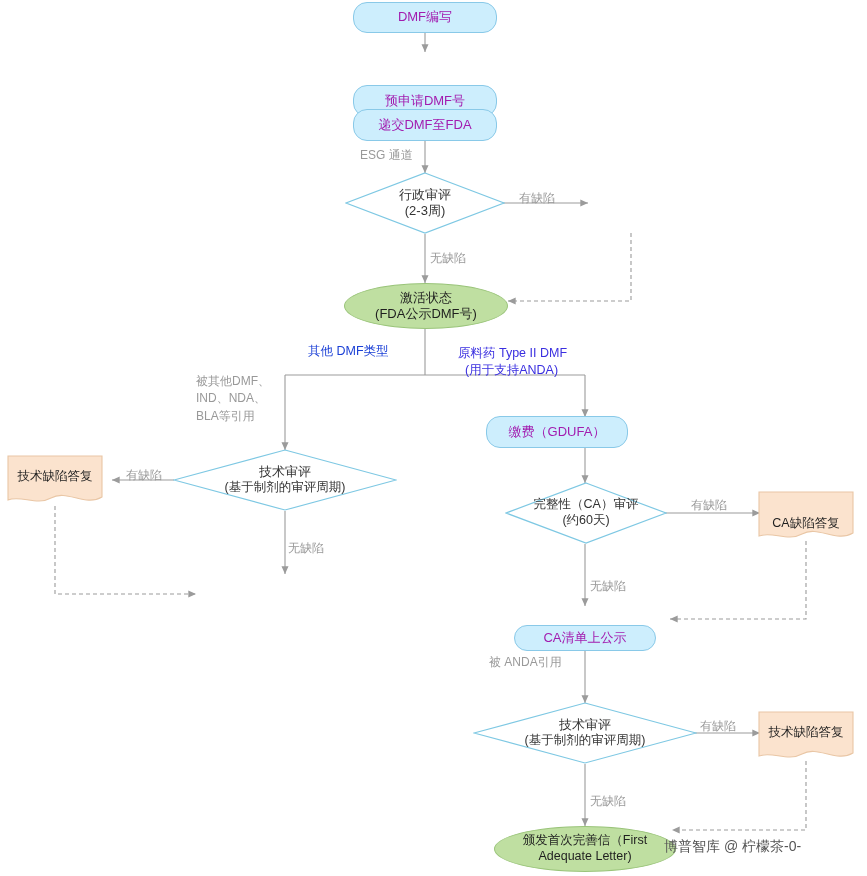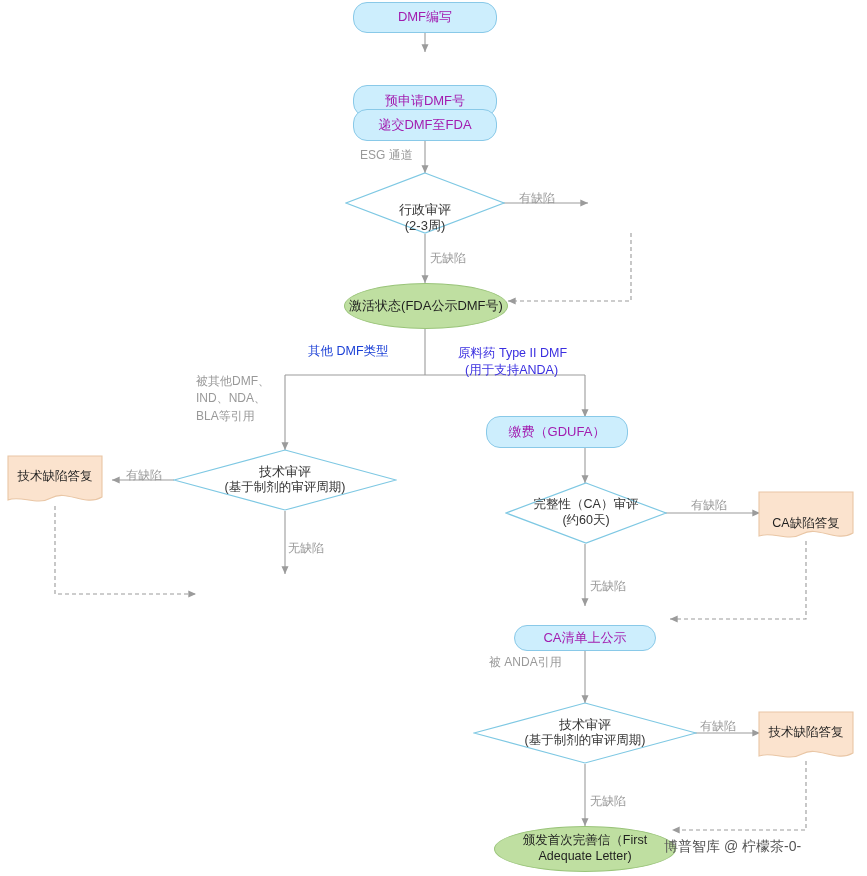--- a/index.html
+++ b/index.html
@@ -110,32 +110,32 @@
   </div>
 
   <div class="node box-blue" style="left:353px;top:53px;width:144px;height:32px;margin-top:32px;">
     <span>预申请DMF号</span>
   </div>
 
   <div class="node box-blue" style="left:353px;top:109px;width:144px;height:32px;">
     <span>递交DMF至FDA</span>
   </div>
 
-  <div class="node diamond" style="left:345px;top:172px;width:160px;height:62px;align-items:flex-end;">
+  <div class="node diamond" style="left:345px;top:172px;width:160px;height:62px;">
     <svg class="dshape" viewBox="0 0 160 62" preserveAspectRatio="none">
       <polygon points="80,1 159,31 80,61 1,31" fill="#ffffff" stroke="#7ec8e3" stroke-width="1.2"></polygon>
     </svg>
     <div class="dlabel">
       <div>行政审评</div>
       <div>(2-3周)</div>
     </div>
   </div>
 
 
-  <div class="node ellipse-green" style="left:344px;top:283px;width:164px;height:46px;flex-direction:row;">
+  <div class="node ellipse-green" style="left:344px;top:283px;width:164px;height:46px;flex-direction:column;">
     <div>激活状态</div>
     <div>(FDA公示DMF号)</div>
   </div>
 
   <div class="node diamond" style="left:173px;top:449px;width:224px;height:62px;">
     <svg class="dshape" viewBox="0 0 224 62" preserveAspectRatio="none">
       <polygon points="112,1 223,31 112,61 1,31" fill="#ffffff" stroke="#7ec8e3" stroke-width="1.2"></polygon>
     </svg>
     <div class="dlabel">
       <div>技术审评</div>

